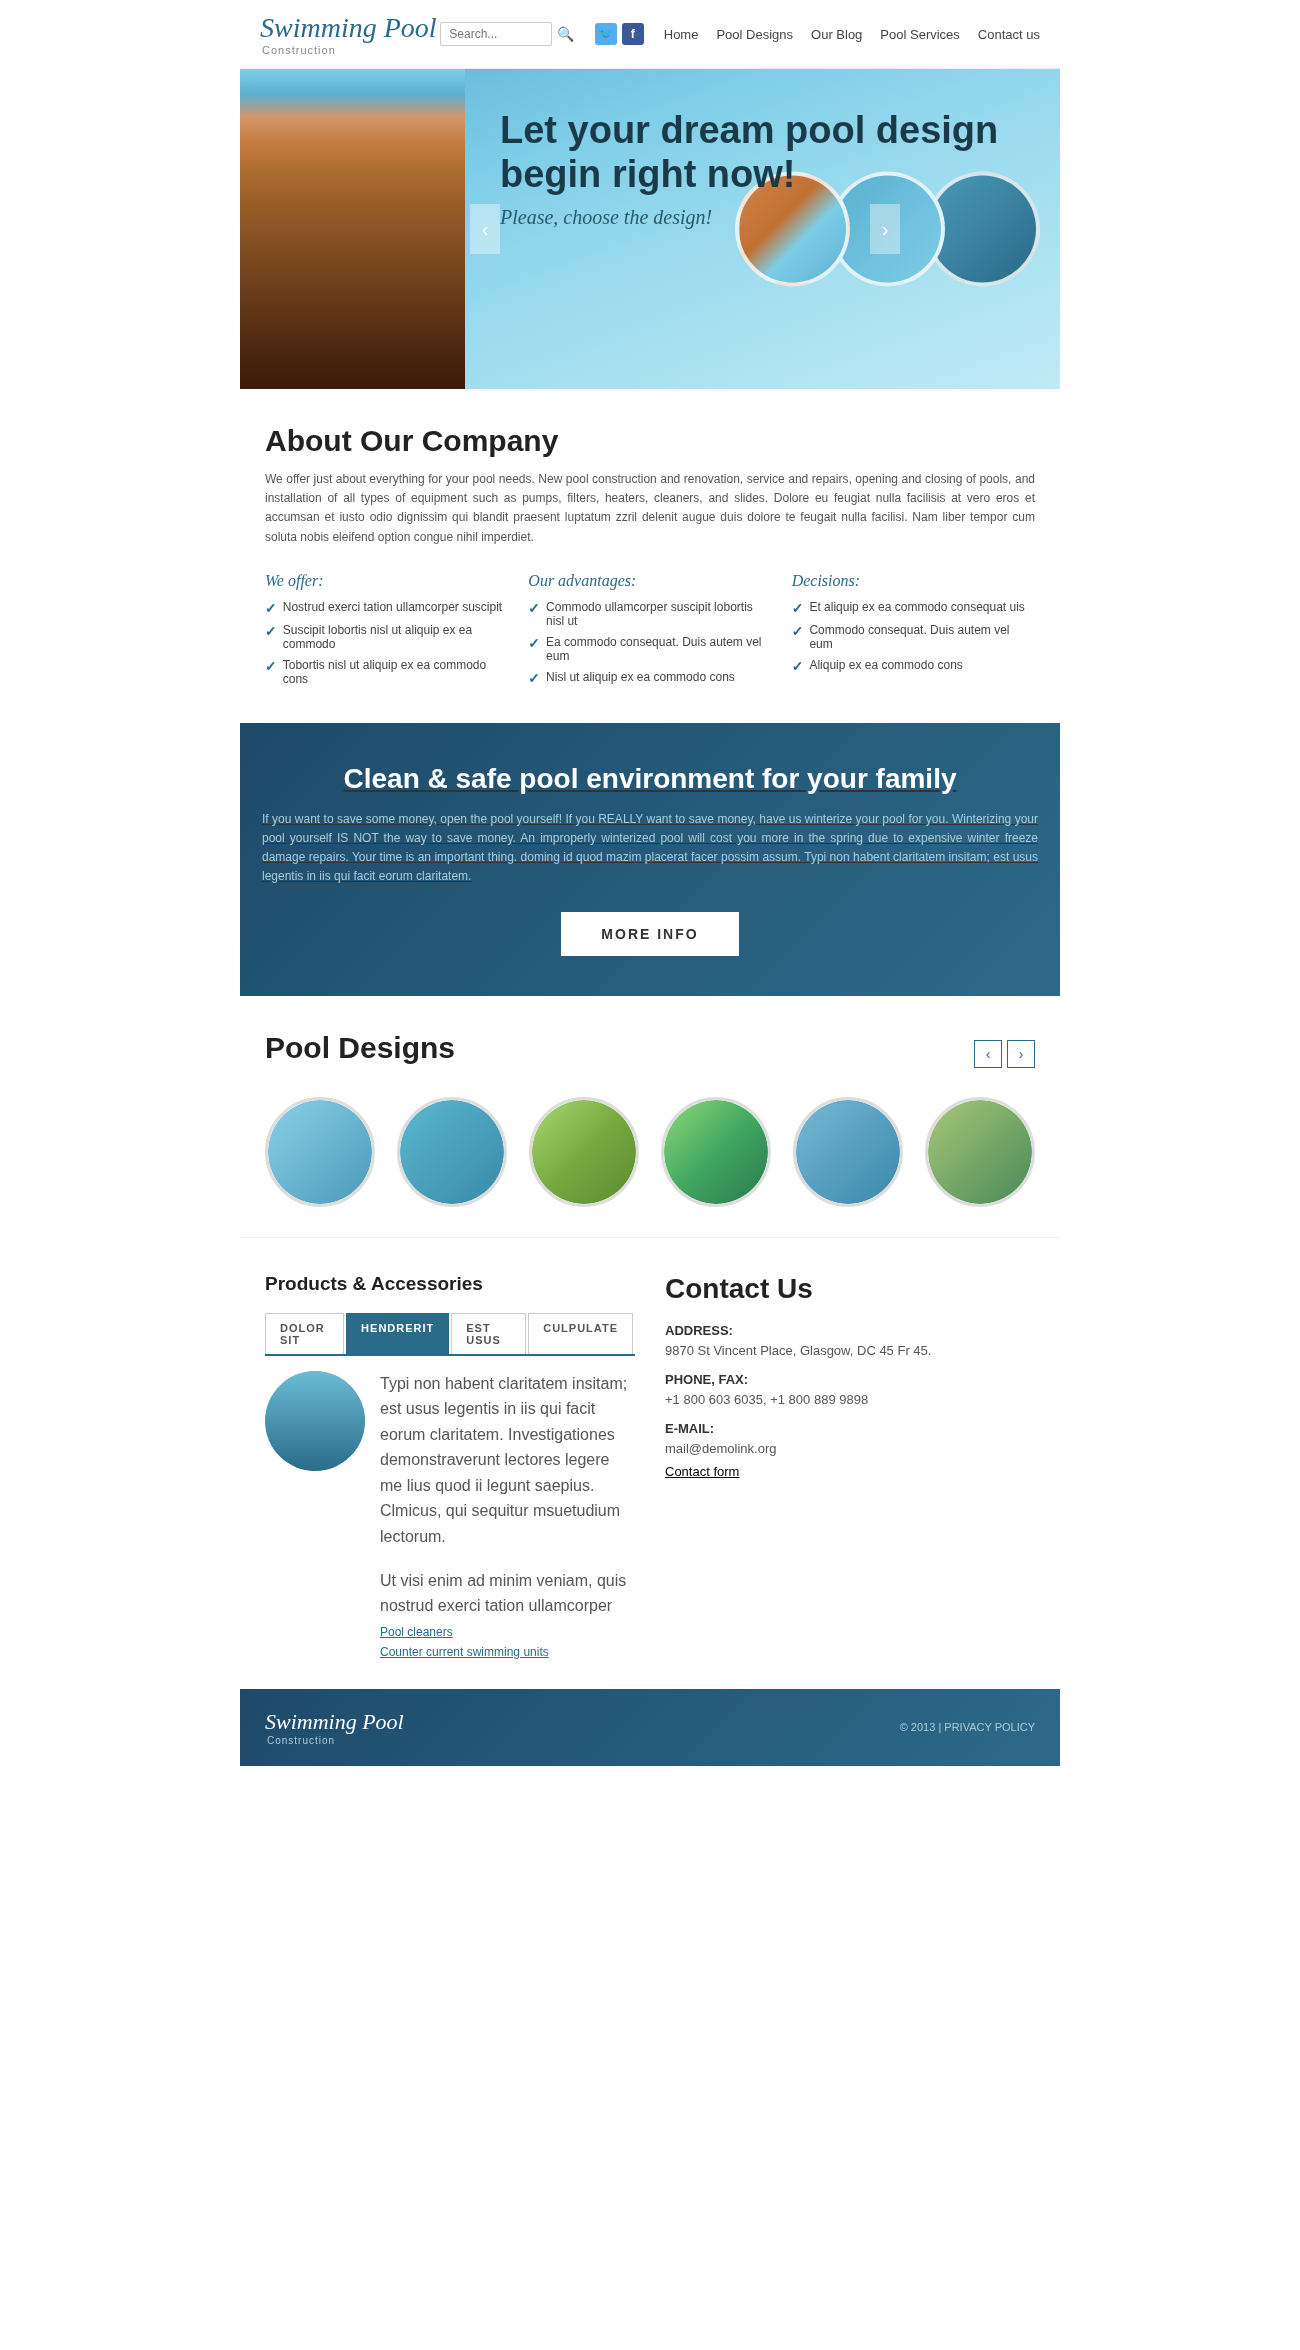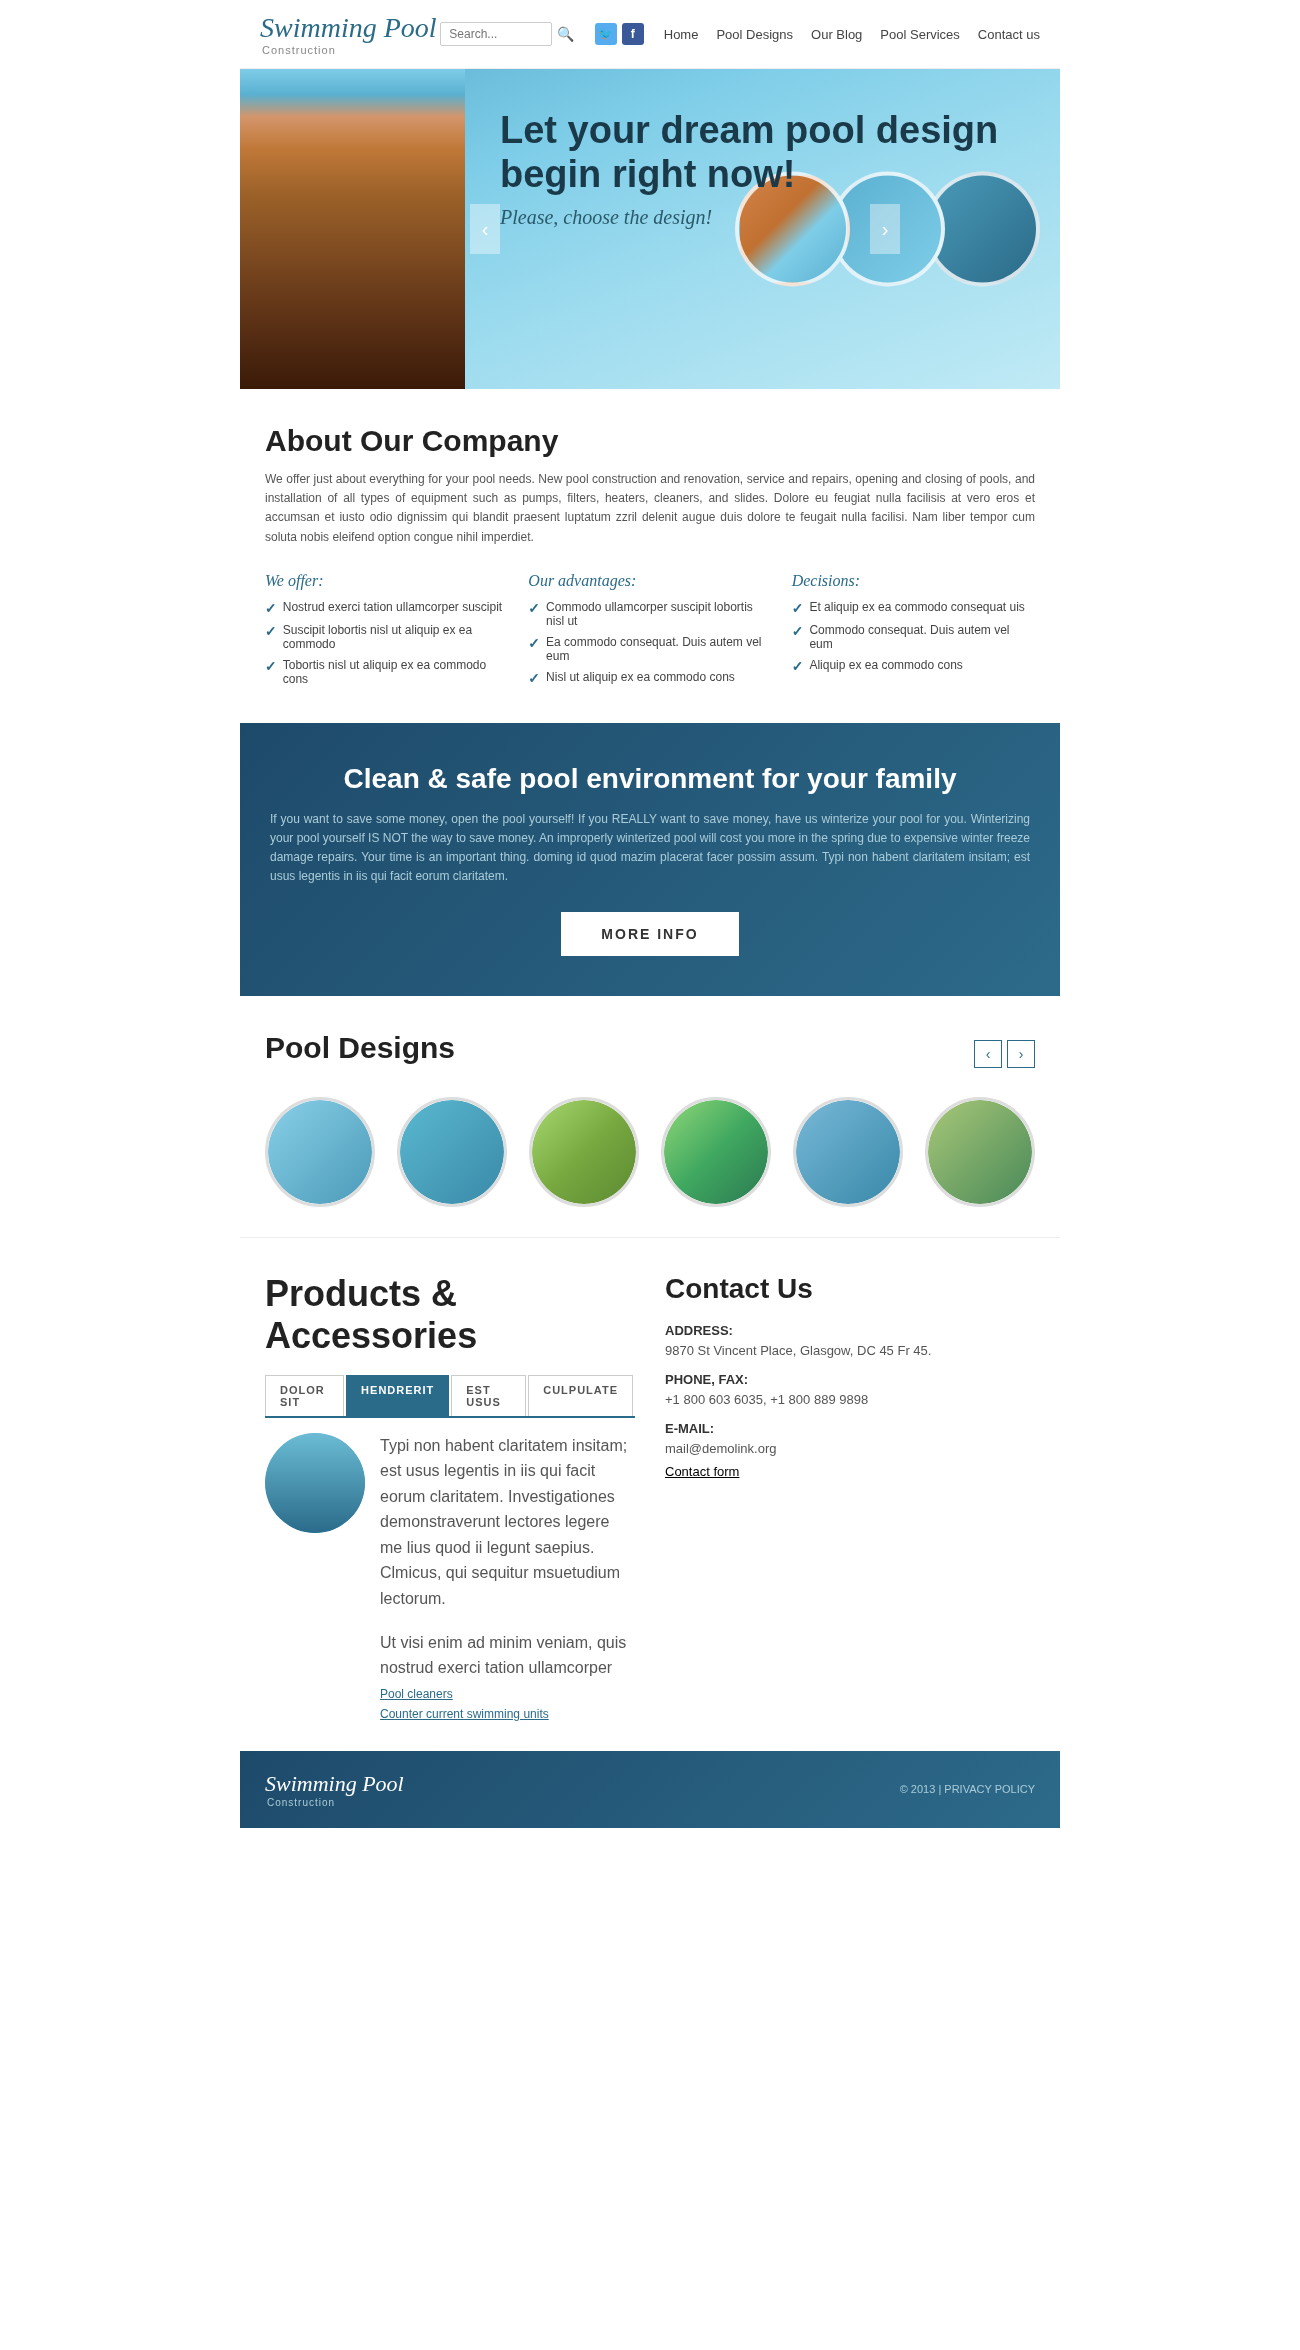--- a/index.html
+++ b/index.html
@@ -60,22 +60,23 @@
     .section-title { font-size: 30px; font-weight: 900; color: #222; margin-bottom: 12px; }
     .about-text { font-size: 12px; color: #555; line-height: 1.6; margin-bottom: 25px; text-align: justify; }
 
     .three-col { display: grid; grid-template-columns: 1fr 1fr 1fr; gap: 20px; margin-top: 15px; }
     .col-title { font-size: 16px; color: #2a6b8a; font-style: italic; font-family: Georgia, serif; margin-bottom: 10px; }
     .check-item { display: flex; align-items: flex-start; gap: 6px; margin-bottom: 7px; font-size: 12px; color: #444; }
     .check-mark { color: #2a6b8a; font-weight: bold; font-size: 14px; flex-shrink: 0; }
 
     
     .banner-section {
-      background: #2a5a7a; padding: 40px 30px; text-align: center;
+      background: #2a5a7a; padding: 40px 22px; text-align: center;
       background: linear-gradient(135deg, #1e4a6a 0%, #2d6a8a 100%);
+      text-decoration: underline;
     }
     .banner-title { font-size: 28px; font-weight: 900; color: #fff; margin-bottom: 15px; }
     .banner-text { font-size: 12px; color: #aaccd8; line-height: 1.6; margin-bottom: 25px; text-align: justify; }
     .more-info-btn {
       background: #fff; color: #333; border: none; padding: 14px 40px;
       font-size: 14px; font-weight: bold; letter-spacing: 2px; cursor: pointer;
       text-transform: uppercase;
     }
 
     
@@ -99,21 +100,21 @@
     .pool-c2 { background: linear-gradient(135deg, #5ab8d0 0%, #3a8aa8 100%); }
     .pool-c3 { background: linear-gradient(135deg, #a8d870 0%, #78a840 50%, #5a8a30 100%); }
     .pool-c4 { background: linear-gradient(135deg, #90d878 0%, #40a860 50%, #2a7850 100%); }
     .pool-c5 { background: linear-gradient(135deg, #78b8d8 0%, #3888a8 100%); }
     .pool-c6 { background: linear-gradient(135deg, #a8c878 0%, #488858 100%); }
 
     
     .bottom-section { display: grid; grid-template-columns: 1fr 1fr; gap: 30px; padding: 35px 25px 30px; border-top: 1px solid #eee; }
 
     .products-col {}
-    .products-title { font-size: 36px; font-weight: 900; color: #222; margin-bottom: 18px; }
+    .products-title { font-size: 19px; font-weight: 900; color: #222; margin-bottom: 18px; }
     .tabs { display: flex; border-bottom: 2px solid #2a6b8a; margin-bottom: 15px; }
     .tab {
       padding: 8px 14px; font-size: 11px; font-weight: bold; letter-spacing: 1px;
       cursor: pointer; text-transform: uppercase; border: 1px solid #ccc; border-bottom: none;
       background: #fff; color: #555; margin-right: 2px;
     }
     .tab.active { background: #2a6b8a; color: #fff; border-color: #2a6b8a; }
     .product-content { display: flex; gap: 15px; }
     .product-img {
       width: 100px; height: 100px; border-radius: 50%; flex-shrink: 0;

